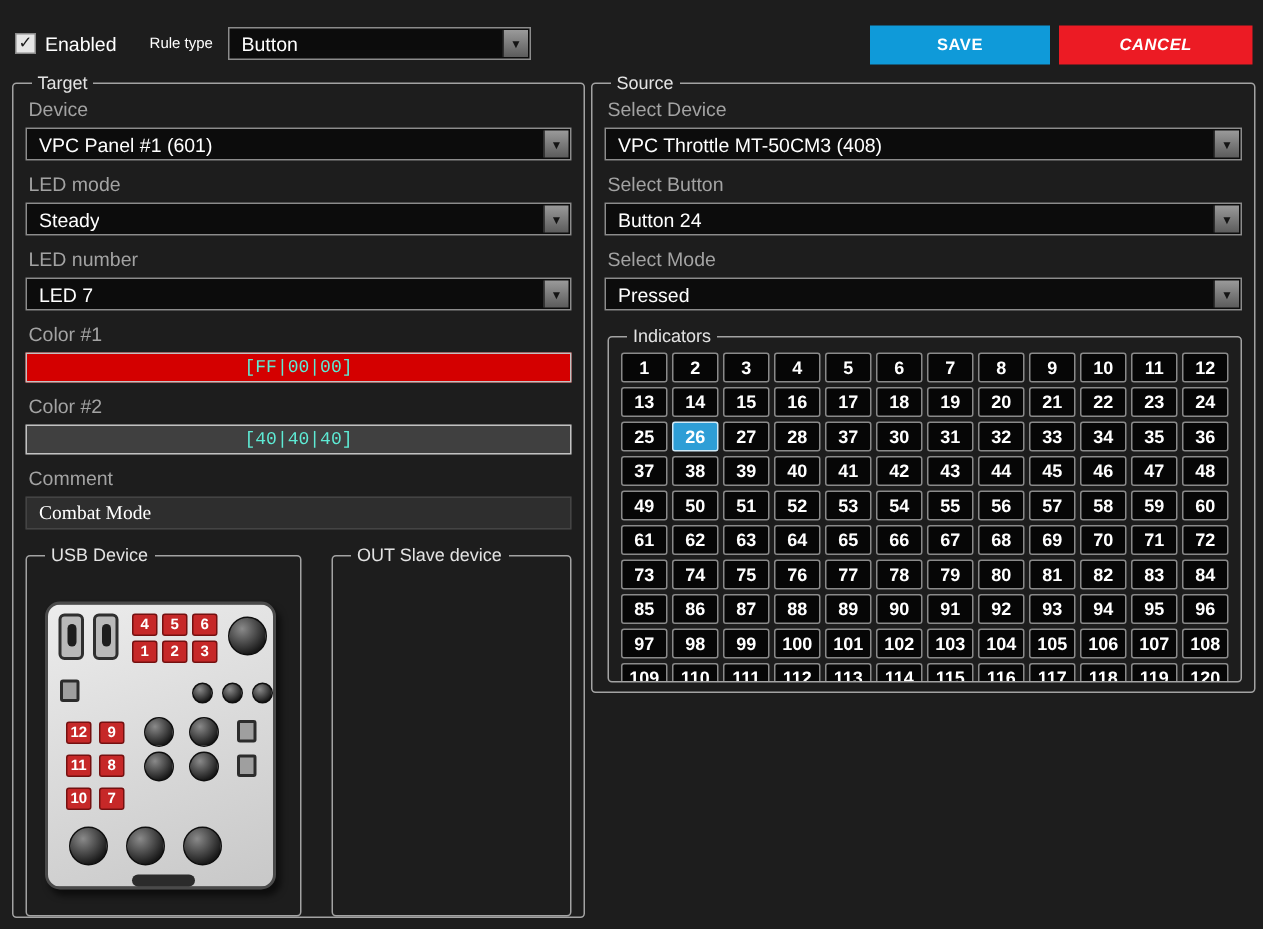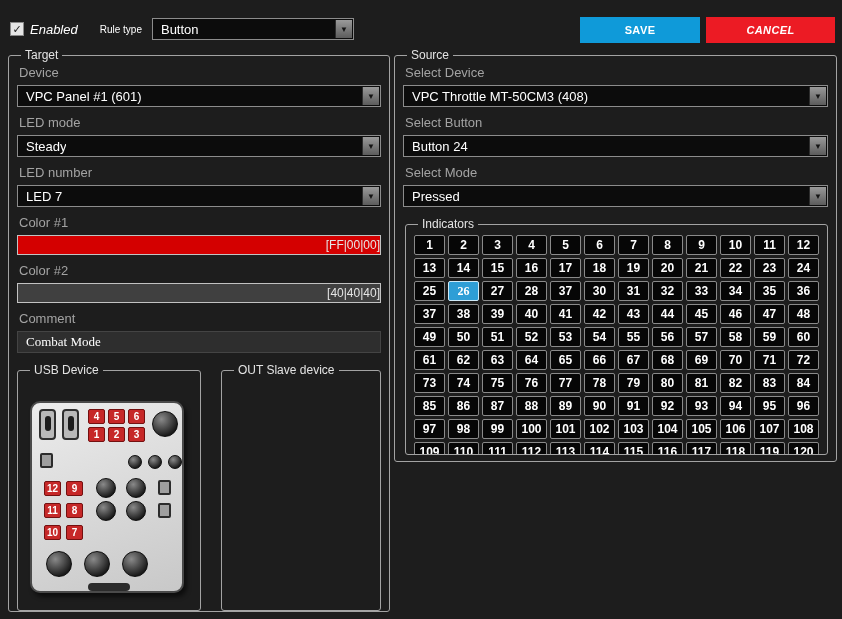--- a/index.html
+++ b/index.html
@@ -8,57 +8,57 @@
     background:#1d1d1d;
     font-family:"Liberation Sans", sans-serif;
     color:#fff;
     position:relative;
     overflow:hidden;
   }
   .lbl { font-size:13px; color:#a3a3a3; display:block; margin:9px 0 5px 2px; line-height:14px; }
   
   .topbar { position:absolute; left:10px; top:16px; display:flex; align-items:center; height:26px; }
   .checkbox { width:14px; height:14px; background:#e6e6e6; border:1px solid #8a8a8a; display:flex; align-items:center; justify-content:center; color:#1a1a1a; font-size:11px; line-height:11px; cursor:default; }
-  .cb-label { font-size:13px; margin-left:6px;font-style:italic; }
+  .cb-label { font-size:13px; margin-left:6px; }
   .ruletype-label { font-size:10px; margin-right:10px;padding-left:22px; }
   .btn { position:absolute; top:17px; height:26px; border:none; color:#fff; font-size:11px; font-weight:bold; letter-spacing:.4px; display:flex; align-items:center; justify-content:center; cursor:pointer; font-family:"Liberation Sans", sans-serif; }
   .btn-save { left:580px; width:120px; }
   .btn-cancel { left:706px; width:129px;font-style:italic; }
   
   .combo { position:relative; height:22px; background:#0c0c0c; border:1px solid #8c8c8c; display:flex; align-items:center; padding-left:8px; cursor:default; }
   .combo-text { font-size:13px; color:#fff; white-space:nowrap; overflow:hidden; }
   .combo-arrow { position:absolute; right:1px; top:1px; bottom:1px; width:17px; background:linear-gradient(#9a9a9a,#5c5c5c); border-left:1px solid #2e2e2e; display:flex; align-items:center; justify-content:center; font-size:8px; color:#141414; }
   .combo-top { width:202px; margin-right:0; }
   
   fieldset { border:1px solid #a3a3a3; border-radius:3px; padding:2px 8px 8px 8px; background:transparent; }
   fieldset legend { font-size:12px; color:#e3e3e3; padding:0 4px; margin-left:4px; }
   .fs-target { position:absolute; left:8px; top:48px; width:382px; height:564px; }
   .fs-source { position:absolute; left:394px; top:48px; width:440px; height:414px; }
   
-  .color-bar { height:20px; border:1px solid #c2c2c2; display:flex; align-items:center; justify-content:flex-end; font-size:12px; color:#e5e5e5; }
+  .color-bar { height:20px; border:1px solid #c2c2c2; display:flex; align-items:center; justify-content:center; font-size:12px; color:#5eead4;font-family:Liberation Mono, monospace; }
   .text-input { width:100%; height:22px; background:#2e2e2e; border:1px solid #444; color:#fff; font-size:13px; padding-left:8px; font-family:Liberation Serif, serif; }
   
   .device-row { display:flex; gap:20px; margin-top:10px; }
   .fs-usb { width:184px; height:248px; position:relative; }
   .fs-out { flex:1; height:248px; }
   
   .device { position:absolute; left:12px; top:24px; width:154px; height:192px;
     background:linear-gradient(160deg,#ececec,#c8c8c8); border:2px solid #4a4a4a; border-radius:10px;
     box-shadow:3px 4px 4px rgba(0,0,0,.55); }
   .toggle-well { position:absolute; width:17px; height:31px; background:#b9b9b9; border:2px solid #2f2f2f; border-radius:4px; }
   .toggle-stick { width:6px; height:15px; background:#1d1d1d; border-radius:3px; margin:5px auto 0; }
   .dbtn { position:absolute; width:17px; height:15px; background:#c62828; border:1px solid #741010; border-radius:2px; color:#fff; font-size:10px; font-weight:bold; display:flex; align-items:center; justify-content:center; }
   .knob { position:absolute; border-radius:50%; background:radial-gradient(circle at 35% 30%, #8a8a8a, #191919 75%); border:1px solid #0e0e0e; }
   .mini-icon { position:absolute; width:13px; height:15px; border:2px solid #2c2c2c; border-radius:2px; background:#9f9f9f; }
   .logo-pill { position:absolute; left:56px; top:180px; width:42px; height:8px; background:#2b2b2b; border-radius:4px; }
   
   .fs-indicators { margin-top:10px; margin-left:2px; width:416px; height:238px; overflow:hidden; }
   .ind-grid { display:grid; grid-template-columns:repeat(12,31px); column-gap:3px; row-gap:3px; margin-top:2px; }
   .ind-btn { width:31px; height:20px; background:#060606; border:1px solid #8a8a8a; border-radius:2px; color:#fff; font-size:12px; font-weight:bold; display:flex; align-items:center; justify-content:center; cursor:pointer; }
-  .ind-btn.selected { border-color:#cfe9f7;font-family:Liberation Serif, serif; }
+  .ind-btn.selected { border-color:#cfe9f7; }
 </style>
 </head>
 <body>
 
 <div class="topbar">
   <span class="checkbox">
       <span>✓</span>
     </span>
   <span class="cb-label">Enabled</span>
   <span class="ruletype-label">Rule type</span>

